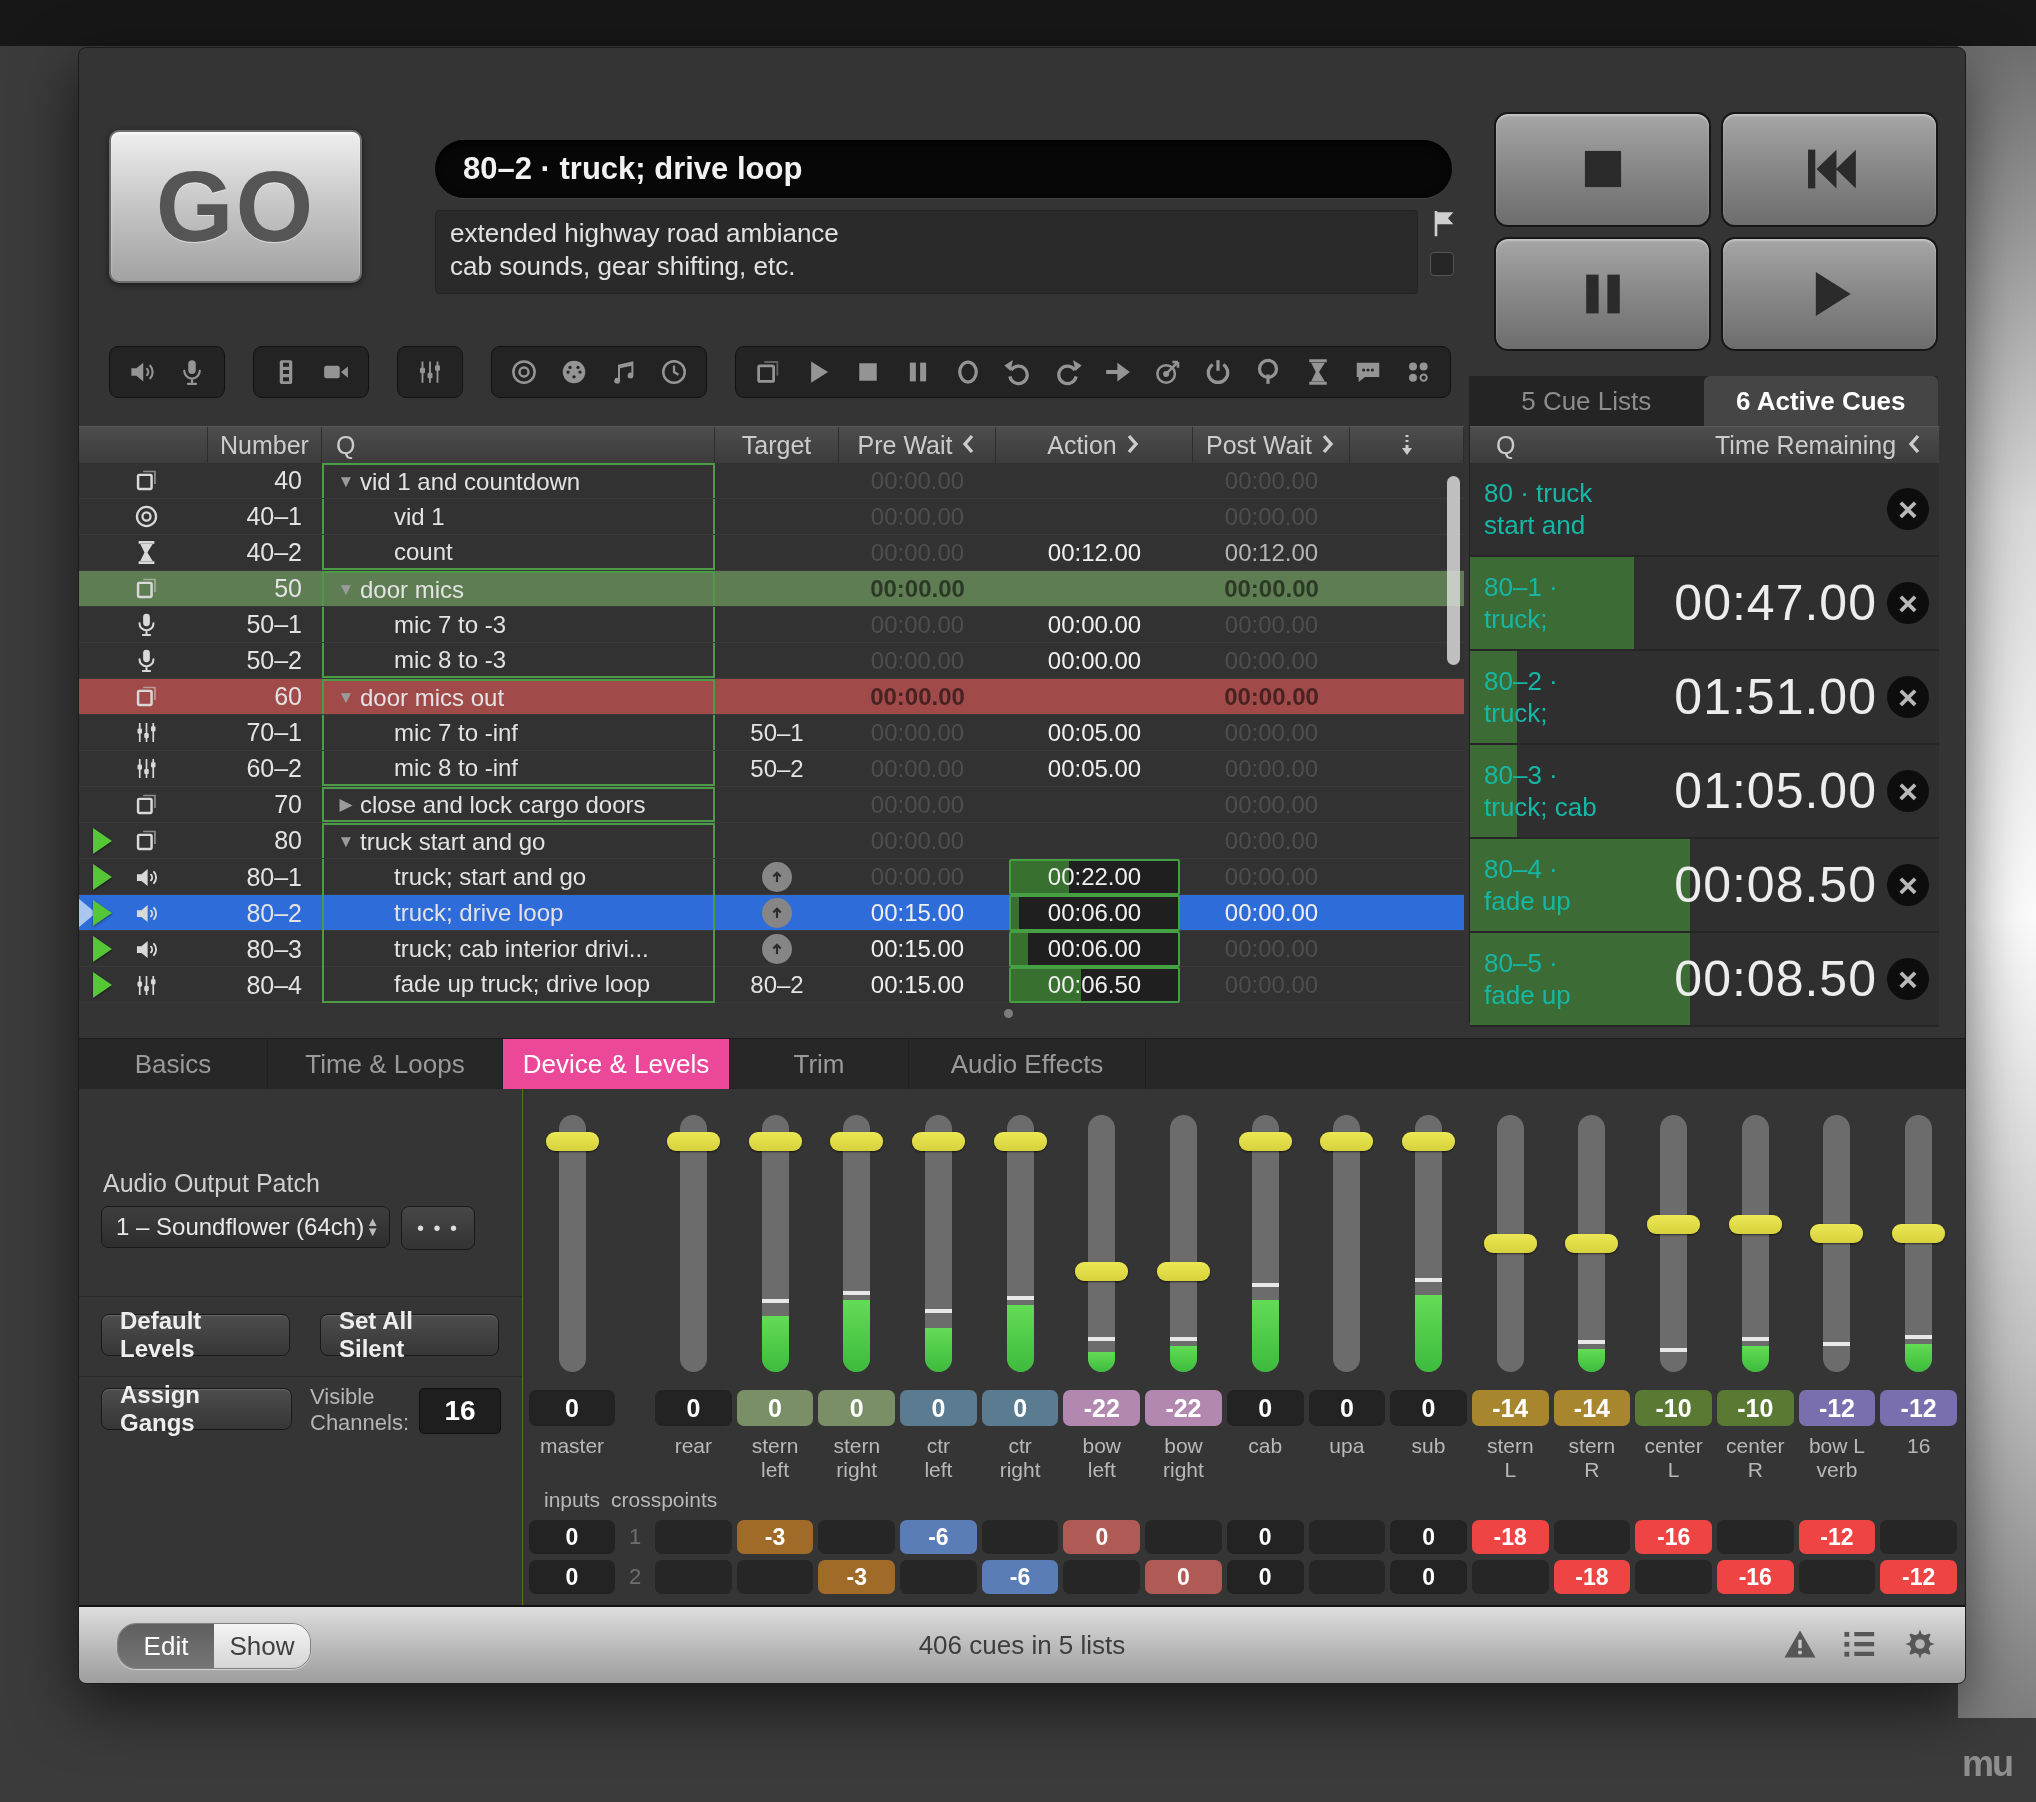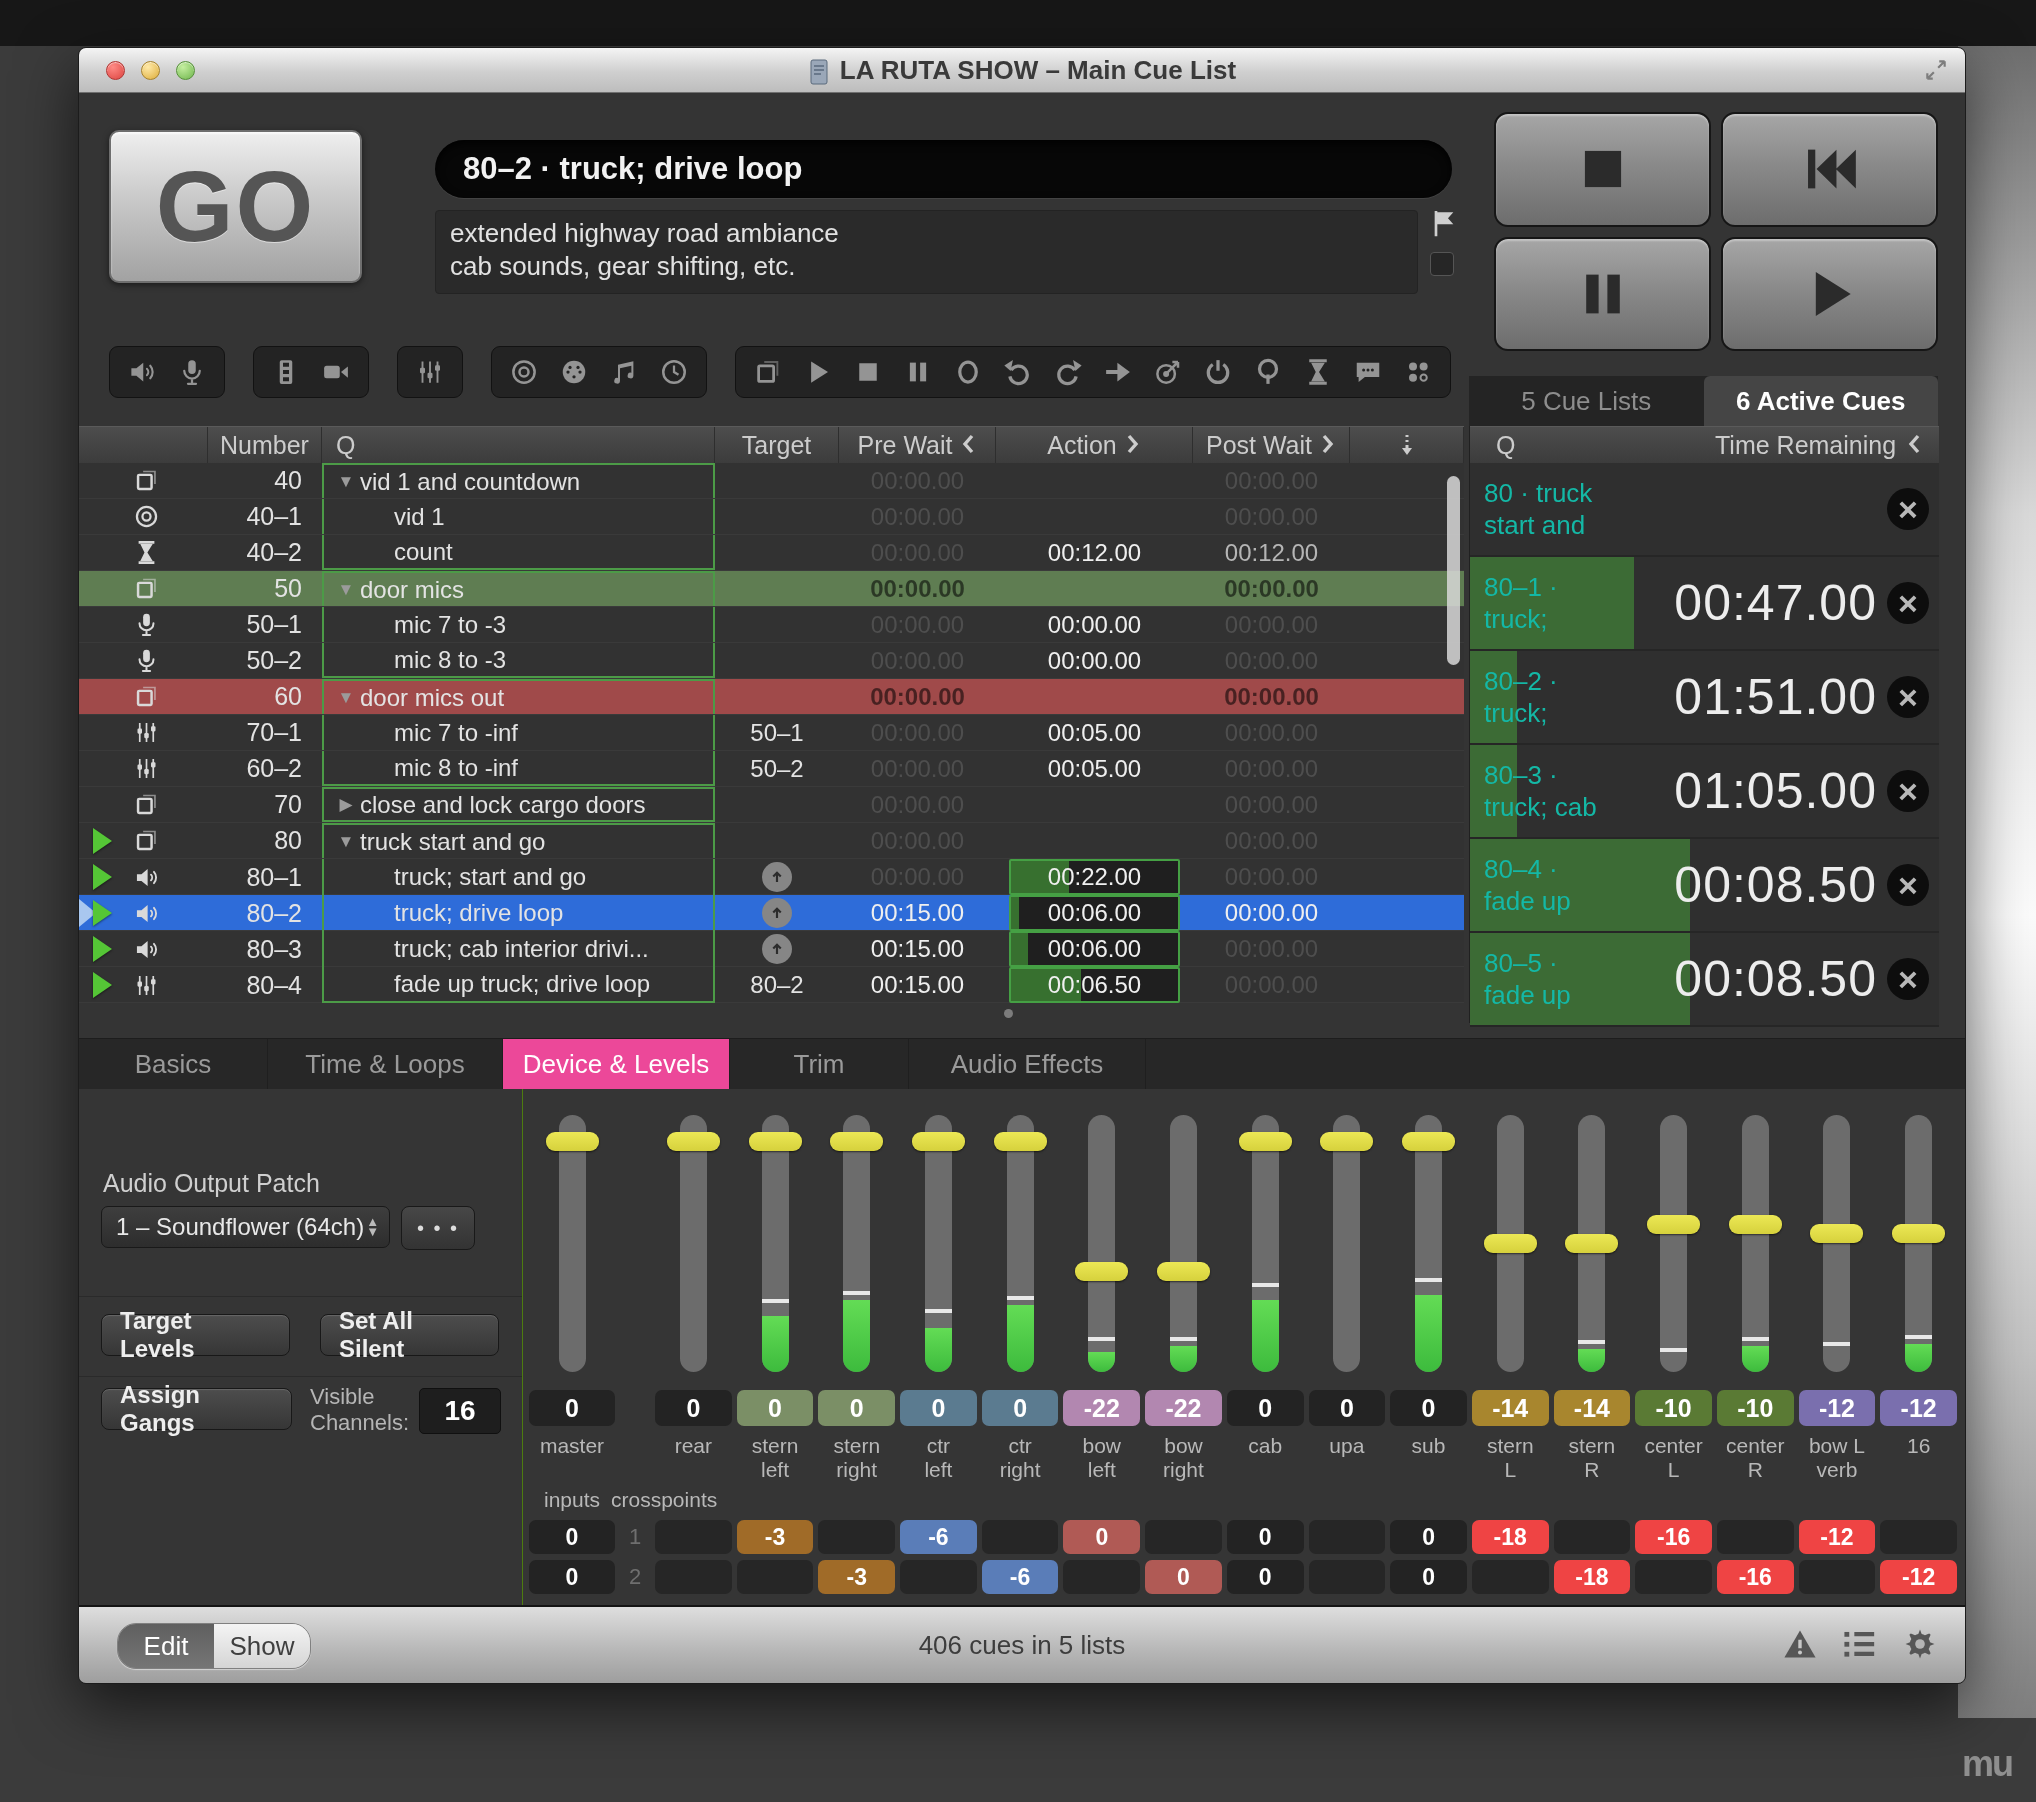--- a/index.html
+++ b/index.html
@@ -193,35 +193,20 @@
 </style>
 </head>
 <body>
 
 <div class="bg-top"></div>
 <div class="bg-right"></div>
 <div class="watermark">mu</div>
 
 <div class="win">
 
-  <div class="titlebar">
-    <div class="tl r"></div>
-    <div class="tl y"></div>
-    <div class="tl g"></div>
-    <div class="wintitle">
-      <span class="docicon"><svg viewBox="0 0 20 26">
-            <rect x="2" y="1" width="16" height="24" rx="2" fill="#9aa7b8" stroke="#5a6a7c"></rect>
-            <path d="M5 7h10M5 11h10M5 15h7" stroke="#5a6a7c" stroke-width="1.4"></path>
-          </svg></span>
-      <span>LA RUTA SHOW – Main Cue List</span>
-    </div>
-    <span class="resize-ic"><svg viewBox="0 0 24 24">
-          <path d="M4 20l6-6M4 20v-5M4 20h5M20 4l-6 6M20 4v5M20 4h-5" stroke="currentColor" stroke-width="2" fill="none"></path>
-        </svg></span>
-  </div>
 
   <div class="go-btn">
       <span>GO</span>
     </div>
   <div class="cuepill">80–2 · truck; drive loop</div>
   <div class="notesbox">
     <div>extended highway road ambiance</div>
     <div>cab sounds, gear shifting, etc.</div>
   </div>
   <span class="flagic"><svg viewBox="0 0 24 24">
@@ -966,21 +951,21 @@
       <div class="lp-label">Audio Output Patch</div>
       <div class="dropdown">
         <span>1 – Soundflower (64ch)</span>
         <span class="dd-arrows">
             <span>▲</span>
             <span>▼</span>
           </span>
       </div>
       <div class="morebtn">• • •</div>
       <div class="lp-div" style="top:207px;"></div>
-      <div class="pbtn" style="left:22px;top:225px;width:189px;">Target Levels</div>
+      <div class="pbtn" style="left:22px;top:225px;width:189px;">Default Levels</div>
       <div class="pbtn" style="left:241px;top:225px;width:179px;">Set All Silent</div>
       <div class="lp-div" style="top:287px;"></div>
       <div class="pbtn" style="left:22px;top:299px;width:191px;">Assign Gangs</div>
       <div class="vis-label">
         <div>Visible</div>
         <div>Channels:</div>
       </div>
       <div class="vis-box">16</div>
     </div>
     <div class="fwrap">

